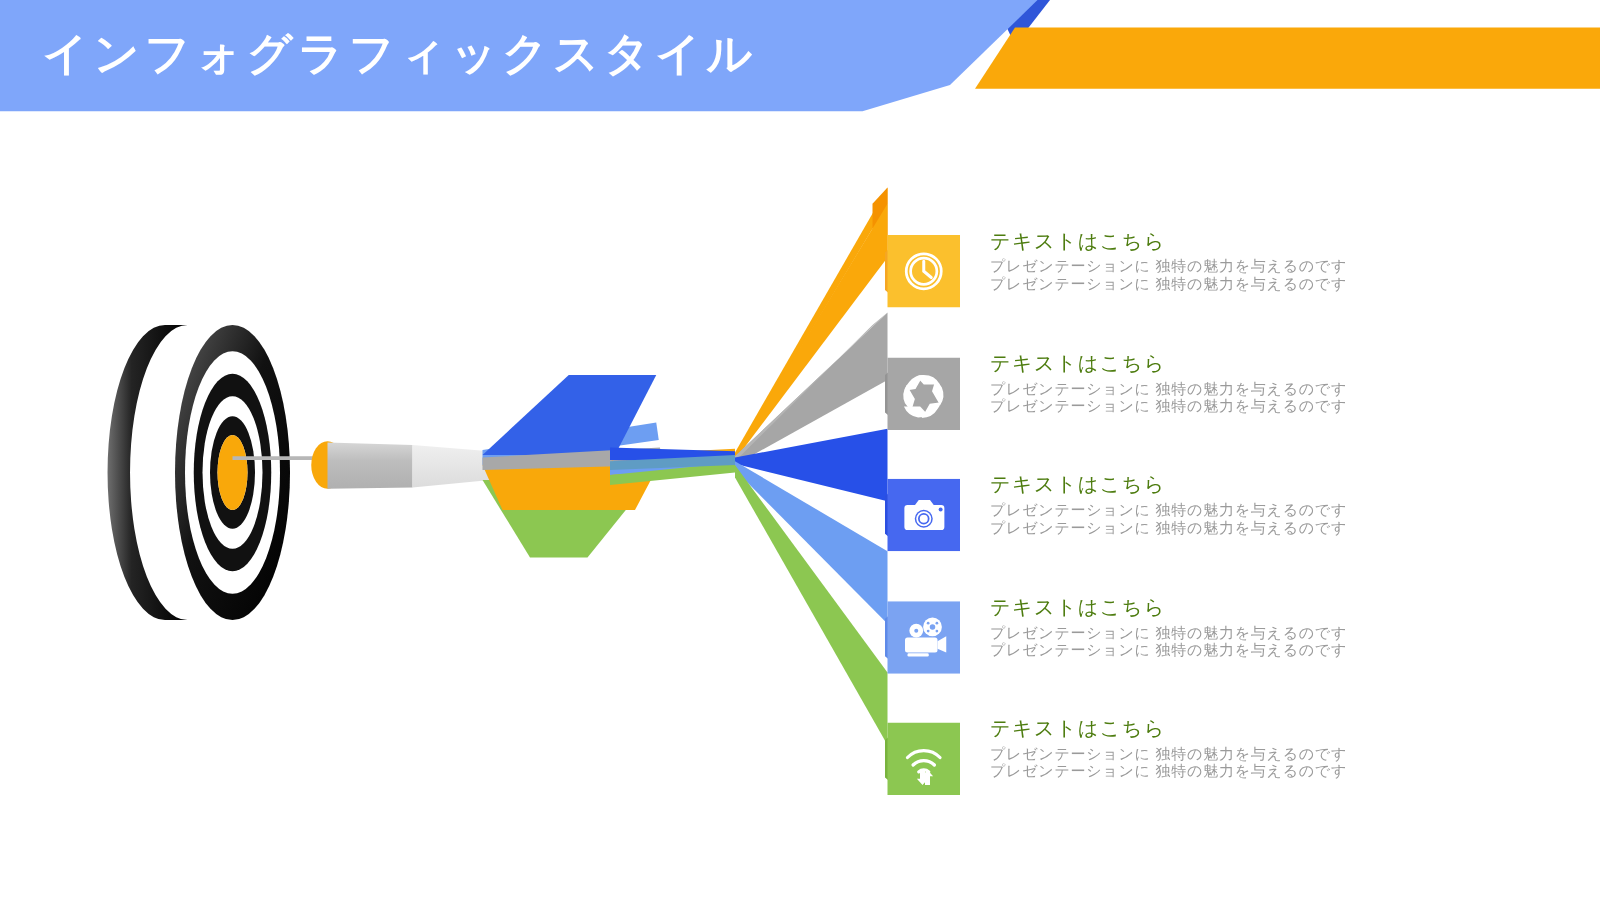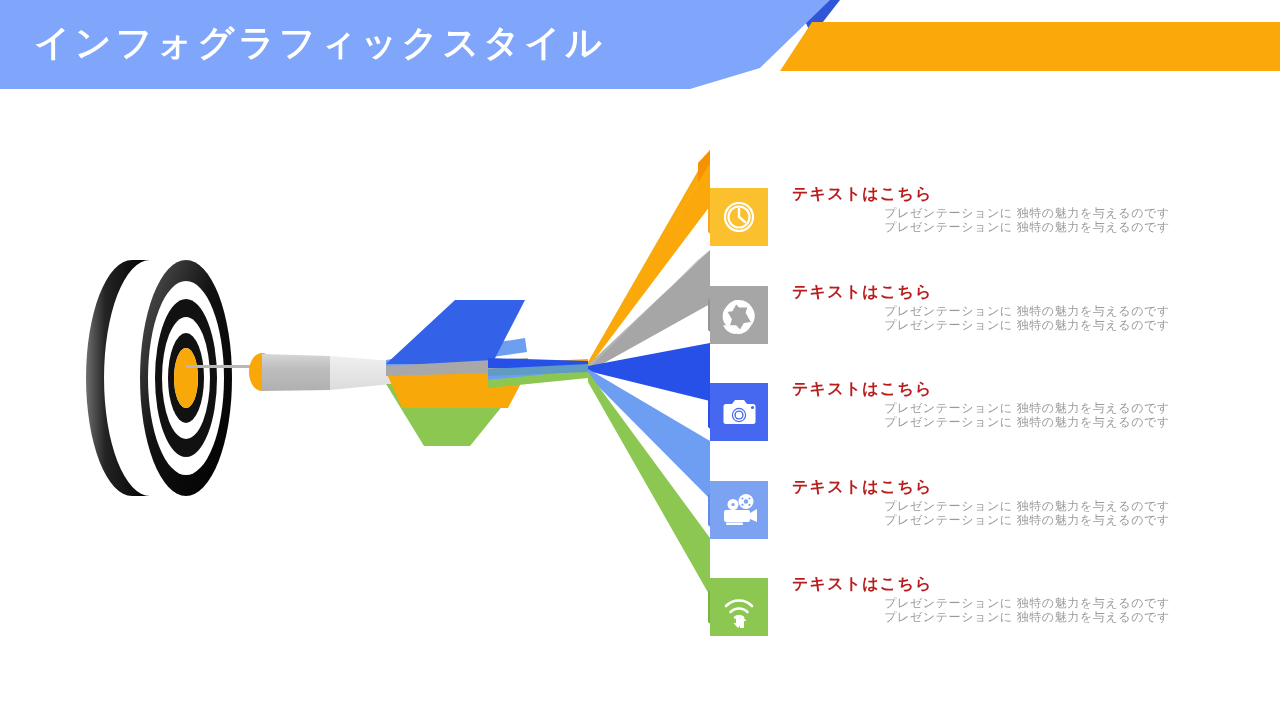--- a/index.html
+++ b/index.html
@@ -77,37 +77,36 @@
   .badge-svg { display: block; }
 
   .row-text {
     position: absolute;
     left: 84px;
     top: -4px;
     width: 470px;
   }
   .row-title {
     font-size: 16px;
-    font-weight: bold;
-    color: #b91c1c;
+    font-weight: normal;
+    color: #4d7c0f;
     letter-spacing: 1.2px;
     line-height: 20px;
     margin: 0 0 2px 0;
     white-space: nowrap;
     font-family: "Liberation Sans", "DejaVu Sans", sans-serif;
   }
   .row-line {
     font-size: 12px;
     color: #9a9a9a;
     letter-spacing: 0.6px;
     line-height: 14px;
     margin: 0;
     white-space: nowrap;
     font-family: "Liberation Sans", "DejaVu Sans", sans-serif;
-    text-align: center;
   }
 </style>
 </head>
 <body>
 
 <div class="slide">
 
   <div class="header">
     <svg class="header-svg" width="1280" height="100" viewBox="0 0 1280 100">
       <polygon points="795,0 840,0 812,36" fill="#2f56d9"></polygon>

